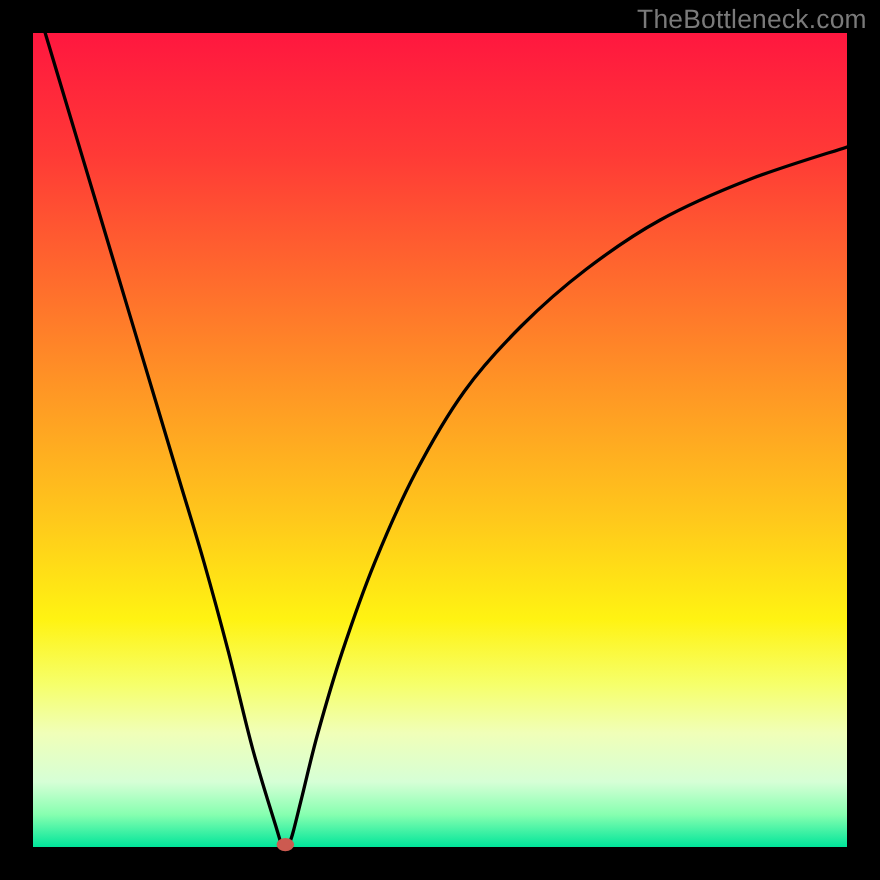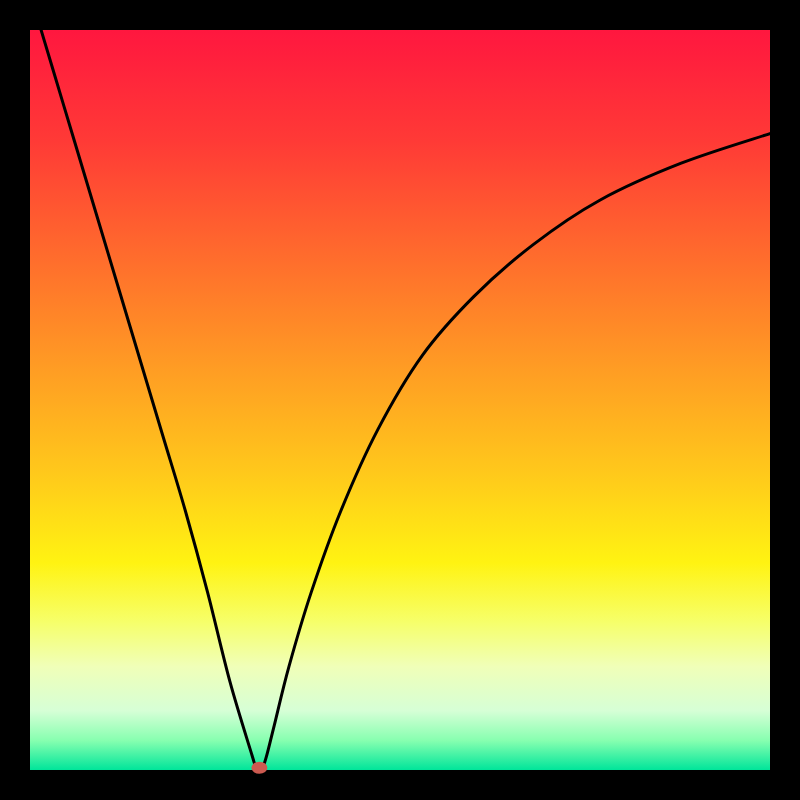--- a/index.html
+++ b/index.html
@@ -30,20 +30,21 @@
   svg {
     position: absolute;
     top: 0;
     left: 0;
   }
 </style>
 </head>
 <body>
 
 <div class="frame">
+  <div class="watermark">TheBottleneck.com</div>
   <svg id="plot" width="800" height="800">
       <defs>
         <linearGradient id="bg-grad" x1="0" y1="0" x2="0" y2="1">
           <stop offset="0%" stop-color="#ff173f"></stop>
           <stop offset="15%" stop-color="#ff3a36"></stop>
           <stop offset="30%" stop-color="#ff6a2d"></stop>
           <stop offset="45%" stop-color="#ff9a24"></stop>
           <stop offset="60%" stop-color="#ffc91b"></stop>
           <stop offset="72%" stop-color="#fff312"></stop>
           <stop offset="80%" stop-color="#f6ff6a"></stop>

